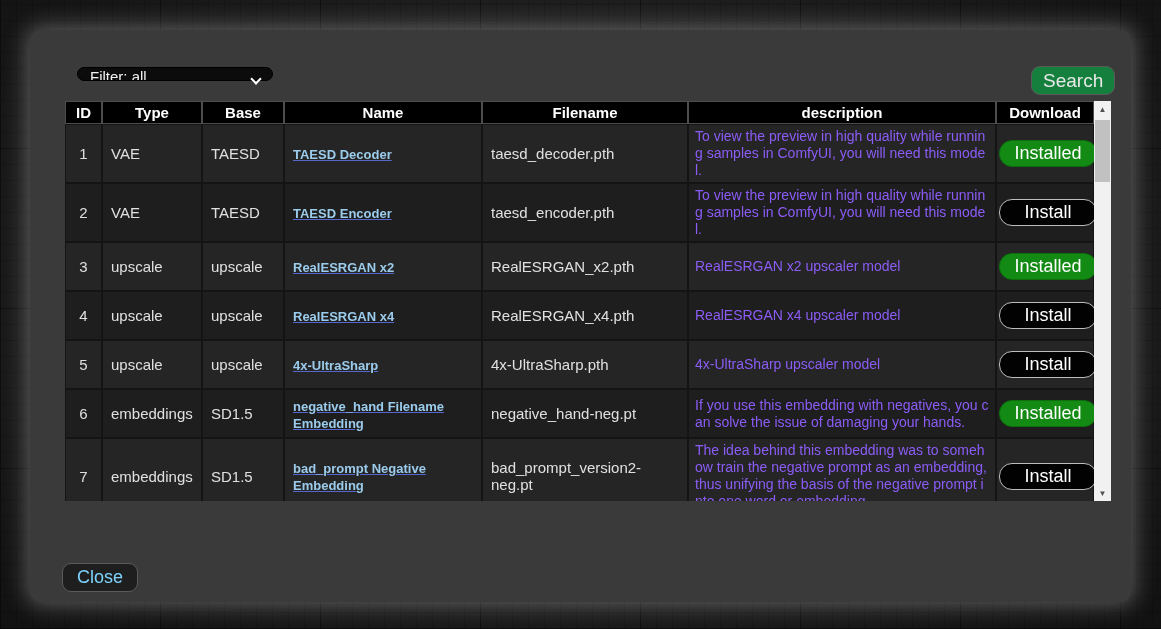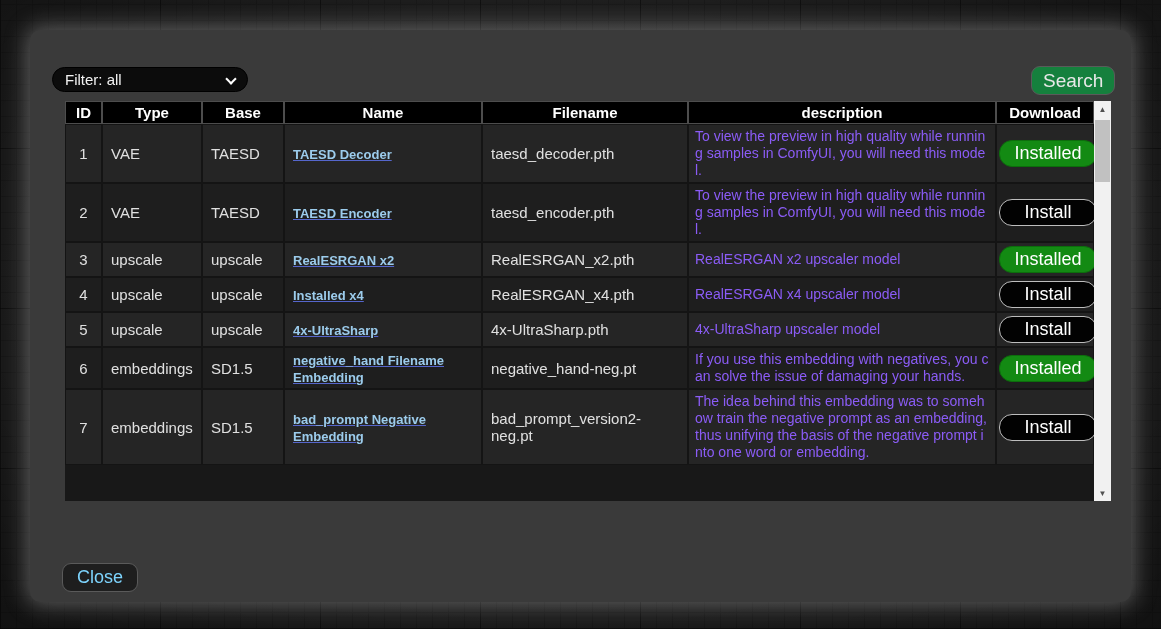--- a/index.html
+++ b/index.html
@@ -20,22 +20,22 @@
     position: absolute;
     left: 30px; top: 30px;
     width: 1101px; height: 572px;
     background: #3a3a3a;
     border-radius: 10px;
     box-shadow: 0 0 22px 3px rgba(205,205,205,0.38);
   }
 
   
   .filter-wrap {
-    position: absolute; left: 22px; top: 37px;
-    width: 196px; height: 25px;
+    position: absolute; left: 47px; top: 37px;
+    width: 196px; height: 14px;
   }
   select.filter {
     -webkit-appearance: none; appearance: none;
     width: 100%; height: 100%;
     background: #0c0c0c; color: #f2f2f2;
     border: 1px solid #000; border-radius: 13px;
     padding: 0 26px 0 12px;
     font-family: "Liberation Sans", sans-serif;
     font-size: 15px;
   }
@@ -106,21 +106,21 @@
   col.c-desc { width: 308px; }
   col.c-dl   { width: 98px; }
 
   td.cell-id { text-align: center; }
   td.cell-desc {
     font-size: 14px; line-height: 17px;
     word-break: break-all;
     padding: 3px 6px;
     color: #8b5cf6;
   }
-  td.cell-dl { text-align: center; padding: 3px 2px; }
+  td.cell-dl { text-align: center; padding: 10px 2px; }
 
   a.model-link {
     color: #9cccec; font-weight: bold; font-size: 13px;
     text-decoration: underline;
     text-decoration-color: #5566cc;
     cursor: pointer;
   }
 
   button.action-btn {
     min-width: 98px; height: 27px;
@@ -232,21 +232,21 @@
             <td>upscale</td>
             <td><a class="model-link">RealESRGAN x2</a></td>
             <td>RealESRGAN_x2.pth</td>
             <td class="cell-desc">RealESRGAN x2 upscaler model</td>
             <td class="cell-dl"><button class="action-btn action-installed">Installed</button></td>
           </tr>
           <tr>
             <td class="cell-id">4</td>
             <td>upscale</td>
             <td>upscale</td>
-            <td><a class="model-link">Installed x4</a></td>
+            <td><a class="model-link">RealESRGAN x4</a></td>
             <td>RealESRGAN_x4.pth</td>
             <td class="cell-desc">RealESRGAN x4 upscaler model</td>
             <td class="cell-dl"><button class="action-btn action-install">Install</button></td>
           </tr>
           <tr>
             <td class="cell-id">5</td>
             <td>upscale</td>
             <td>upscale</td>
             <td><a class="model-link">4x-UltraSharp</a></td>
             <td>4x-UltraSharp.pth</td>

